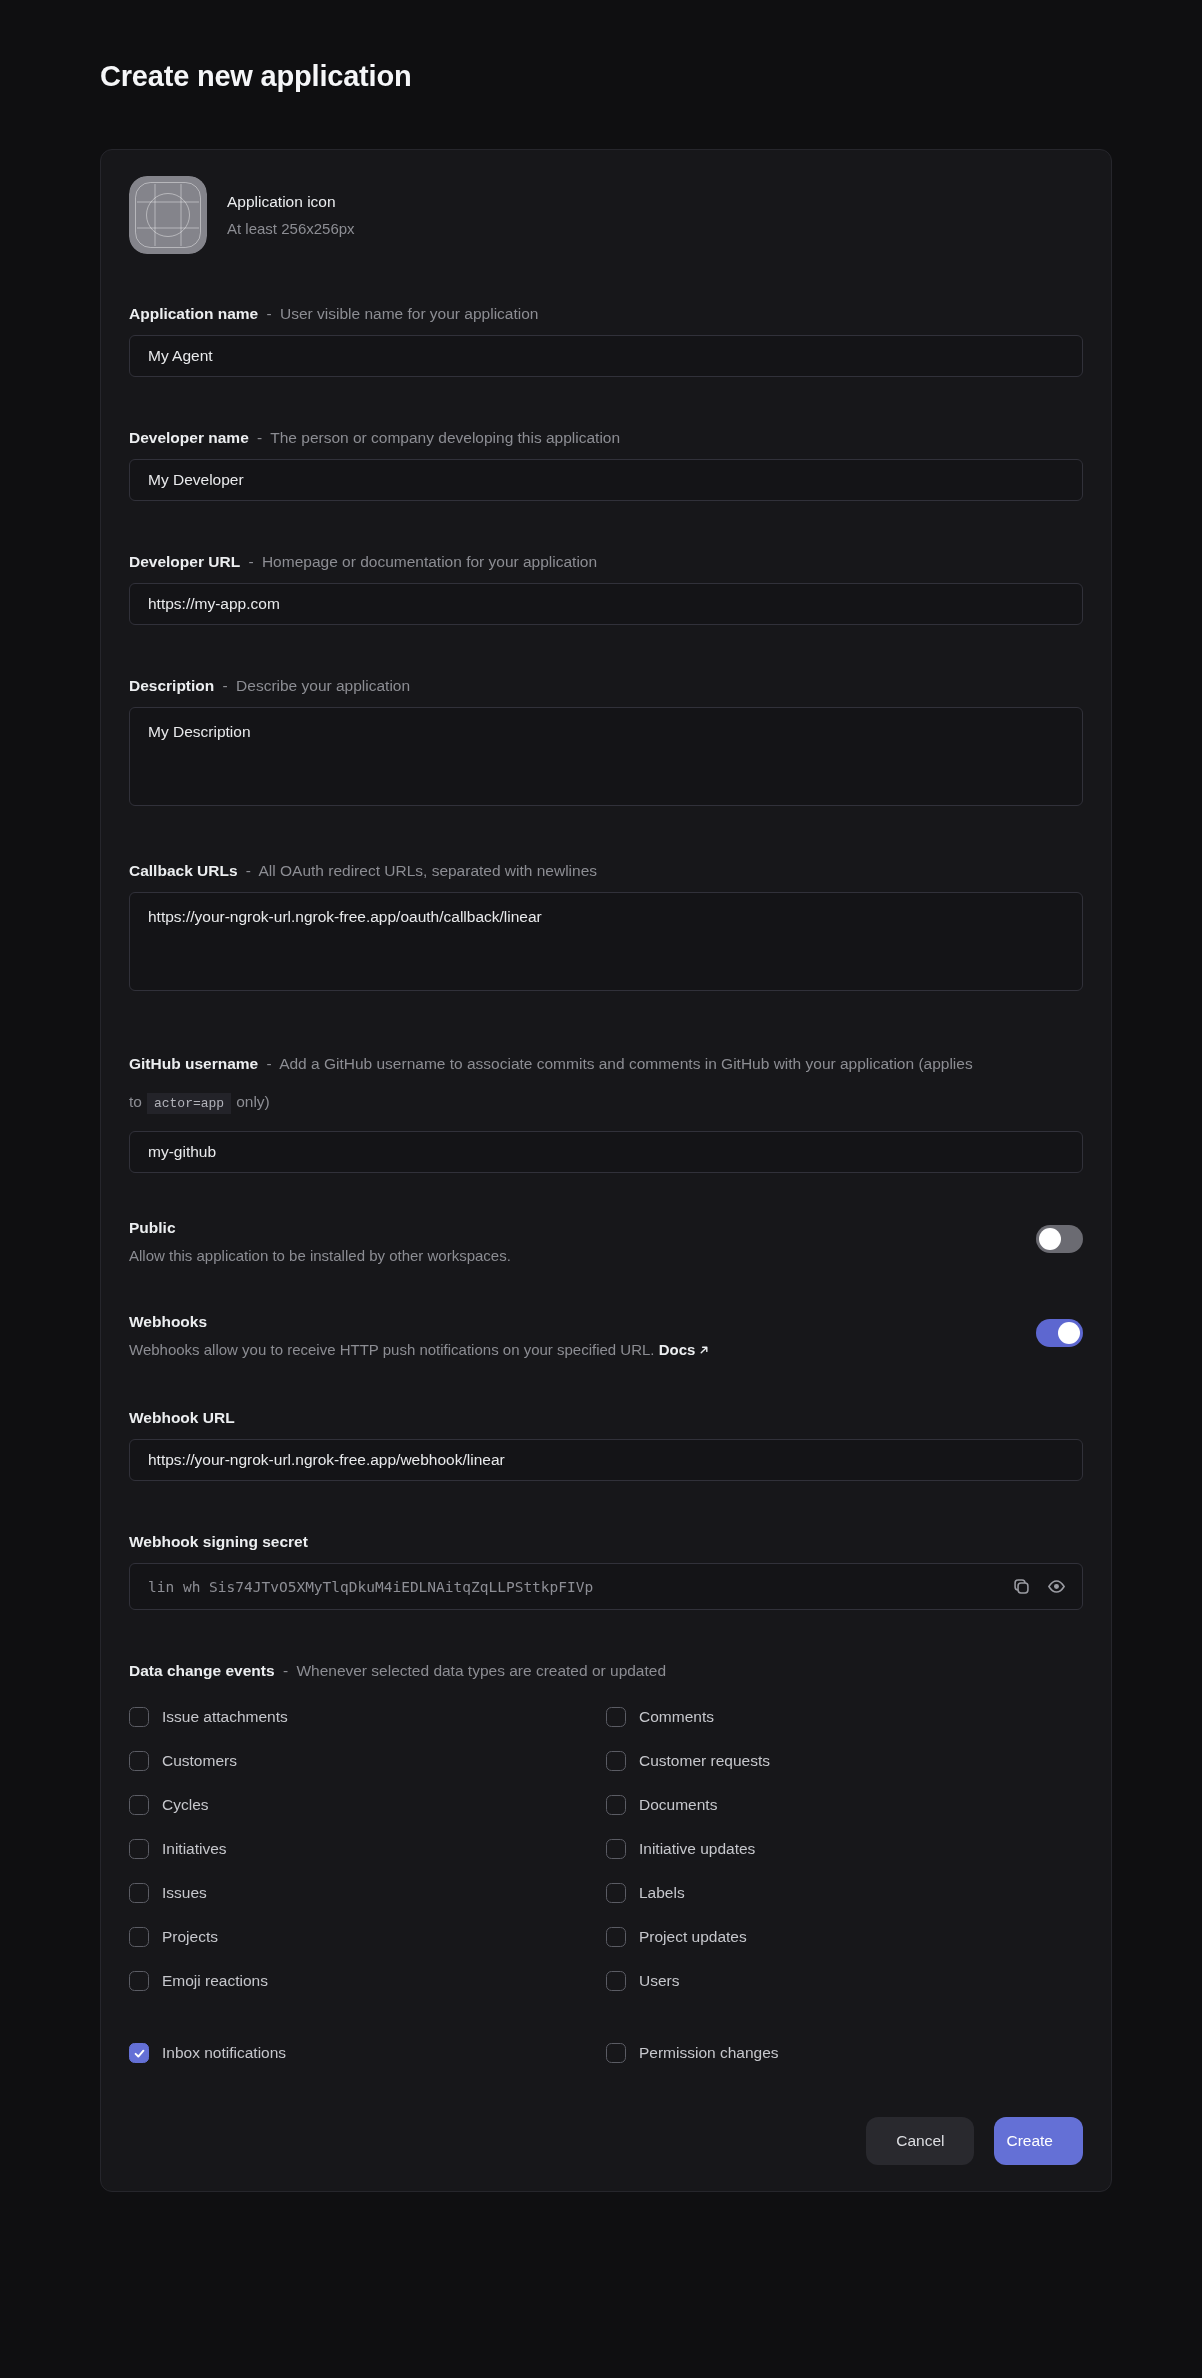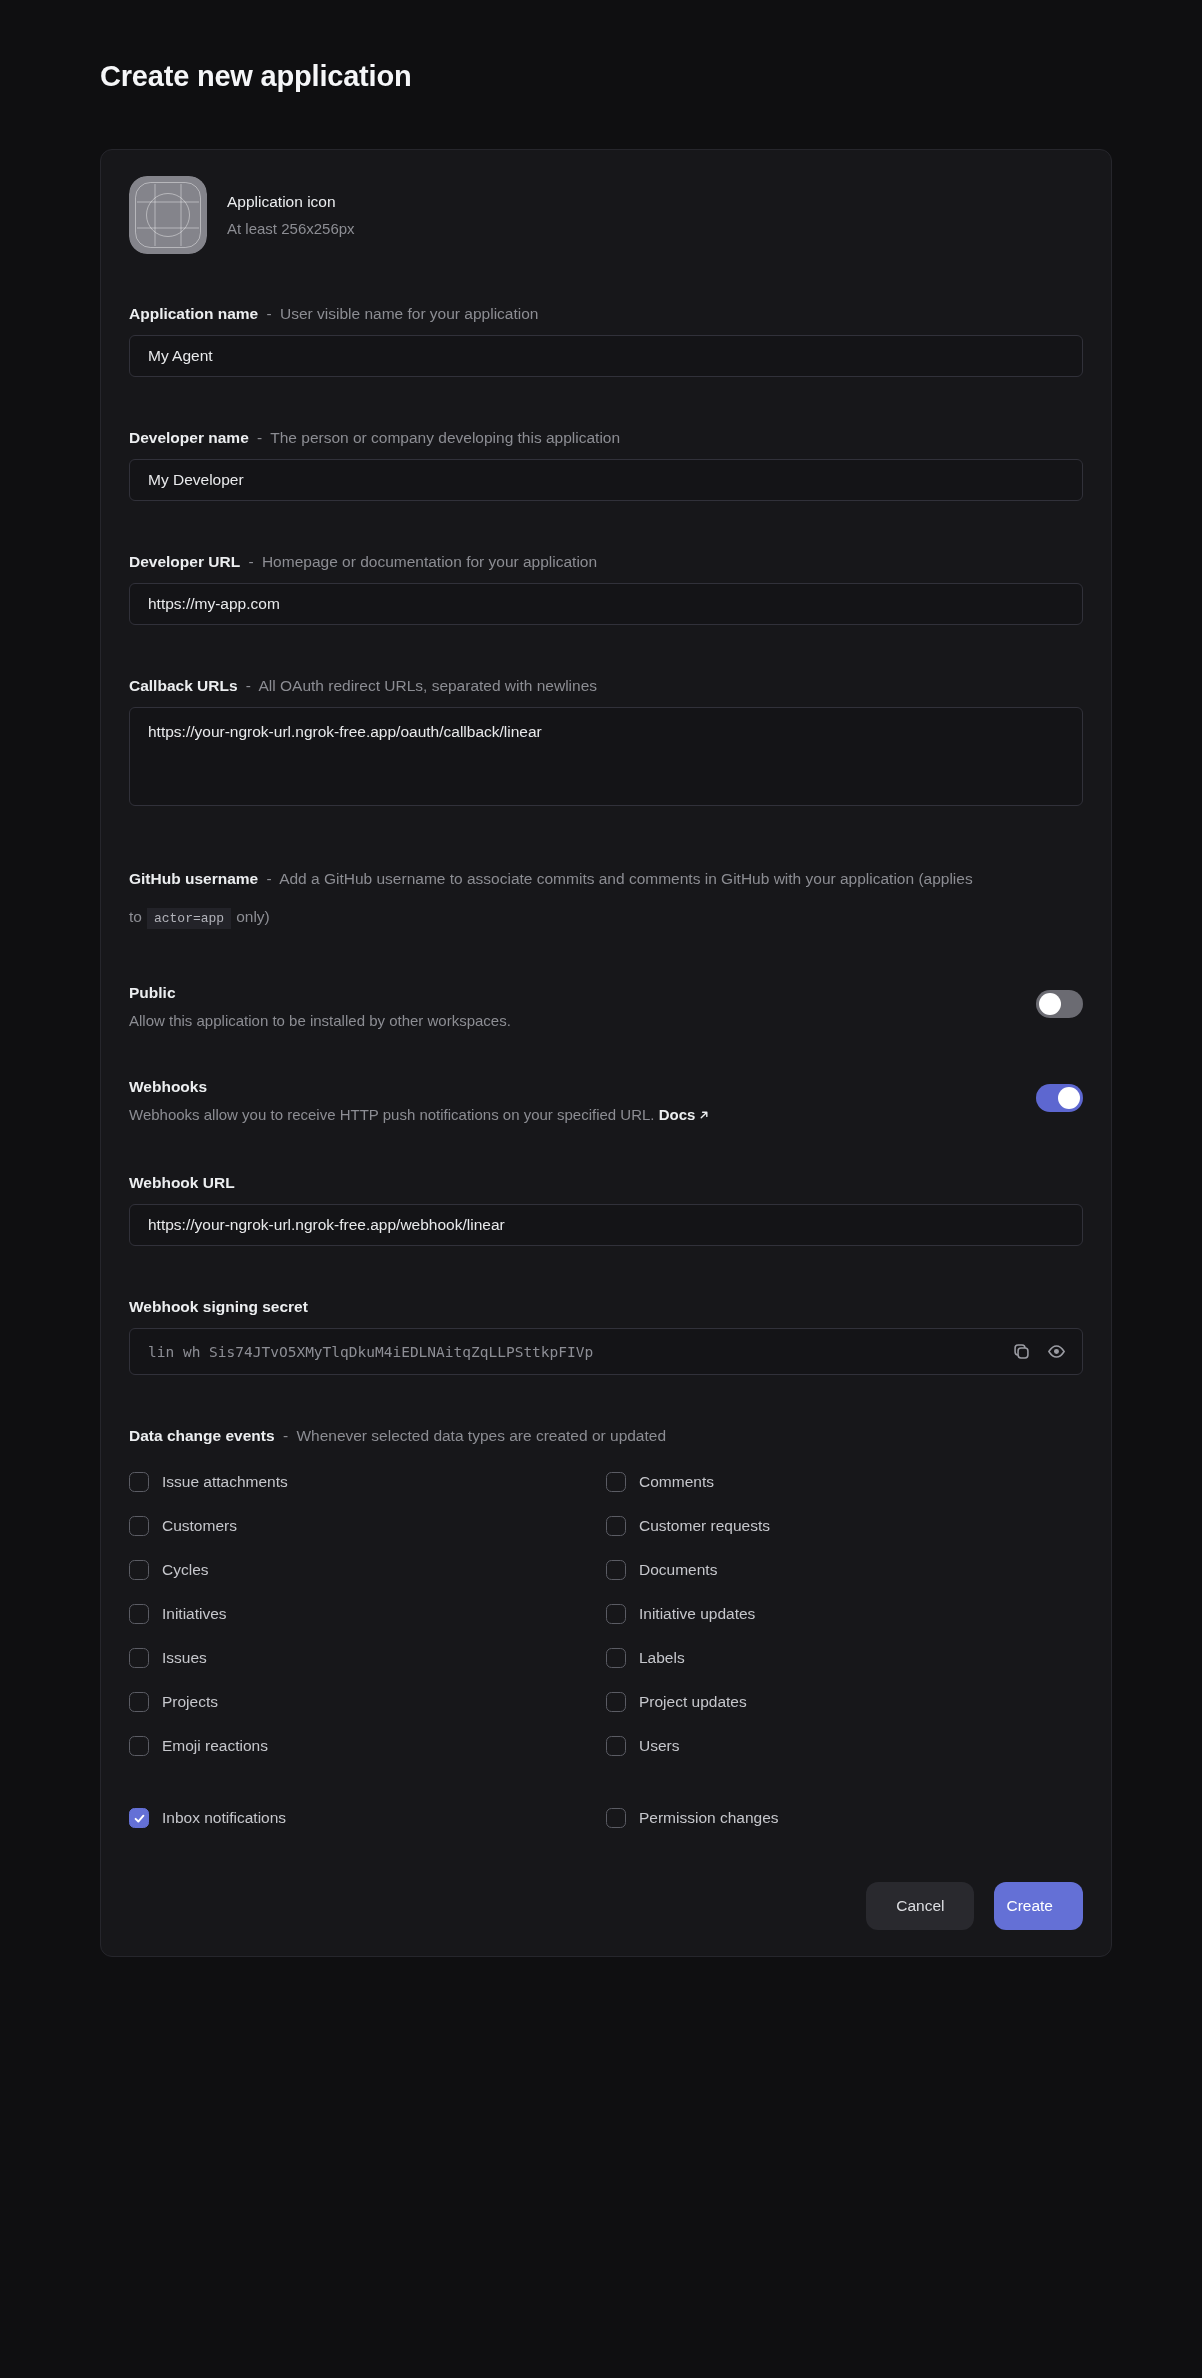--- a/index.html
+++ b/index.html
@@ -189,36 +189,45 @@
 
   <div class="field">
     <div class="field-label">
       <span class="lbl">Developer URL</span>
       <span class="sep">-</span>
       <span class="desc">Homepage or documentation for your application</span>
     </div>
     <input class="text-input" type="text" value="https://my-app.com" style="">
   </div>
 
+  <div class="field">
+    <div class="field-label">
+      <span class="lbl">Description</span>
+      <span class="sep">-</span>
+      <span class="desc">Describe your application</span>
+    </div>
+    <textarea class="text-area" style="">My Description</textarea>
+  </div>
 
   <div class="field">
     <div class="field-label">
       <span class="lbl">Callback URLs</span>
       <span class="sep">-</span>
       <span class="desc">All OAuth redirect URLs, separated with newlines</span>
     </div>
     <textarea class="text-area" style="">https://your-ngrok-url.ngrok-free.app/oauth/callback/linear</textarea>
   </div>
 
   <div class="field" style="margin-bottom:44px;">
     <div class="field-label multi">
       <span class="lbl">GitHub username</span>
       <span class="sep">-</span>
       <span class="desc">Add a GitHub username to associate commits and comments in GitHub with your application (applies to</span><code class="code-chip">actor=app</code><span class="desc">only)</span>
     </div>
+    <input class="text-input" type="text" value="my-github" style="">
   </div>
 
   <div class="toggle-row">
     <div>
       <div class="tr-title">Public</div>
       <div class="tr-desc">Allow this application to be installed by other workspaces.</div>
     </div>
     <div class="toggle">
       <div class="knob"></div>
     </div>

